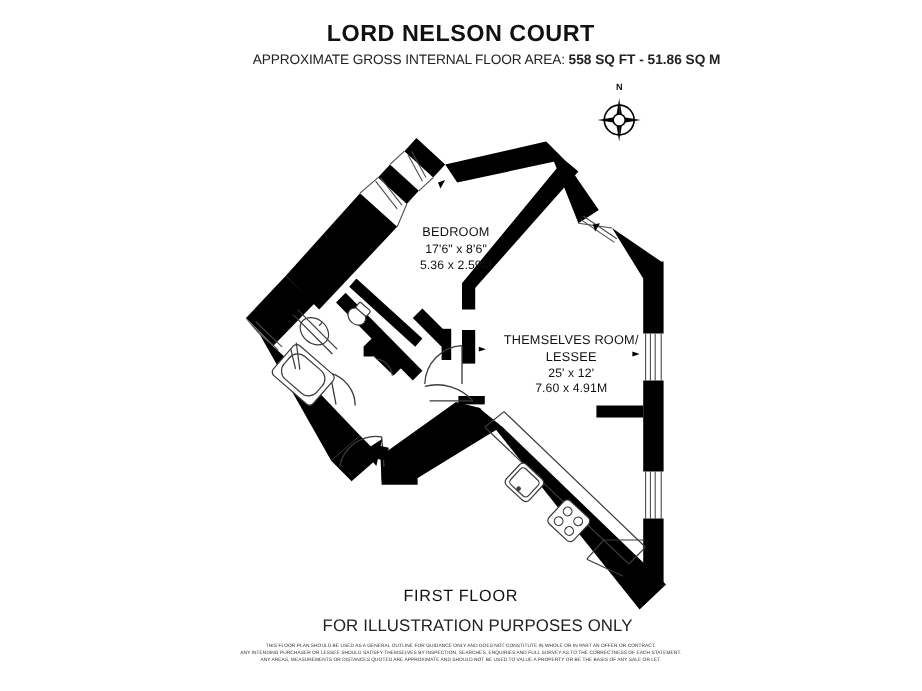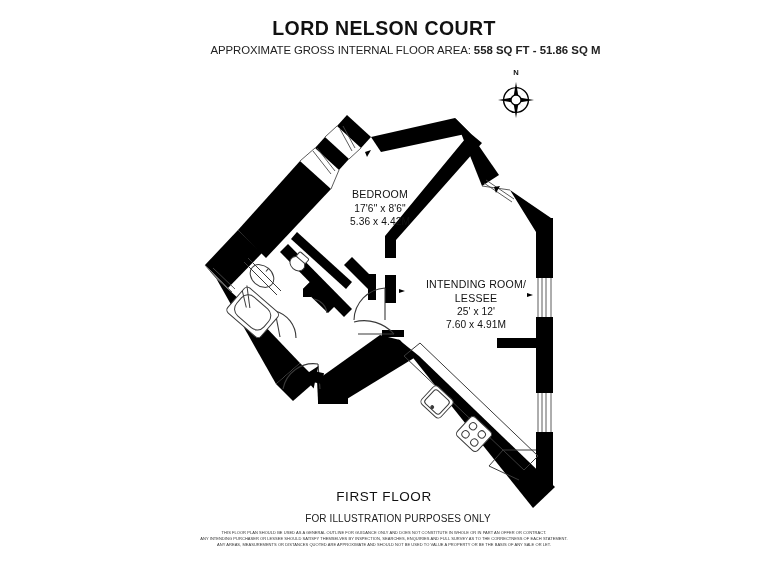--- a/index.html
+++ b/index.html
@@ -57,21 +57,21 @@
     width: 768px;
     text-align: center;
   }
   .floor-label {
     font-size: 13.5px;
     letter-spacing: 0.6px;
     color: #111;
   }
   .illus-label {
     margin-top: 9px;
-    font-size: 10px;
+    font-size: 14px;
     letter-spacing: 0.1px;
     color: #222;
     padding-left: 28px;
   }
   .disclaimer {
     margin-top: 6px;
     font-size: 4.0px;
     line-height: 1.55;
     letter-spacing: 0.05px;
     color: #333;
@@ -346,25 +346,25 @@
         <circle cx="468" cy="440" r="3.6"></circle>
         <circle cx="480" cy="440" r="3.6"></circle>
       </g>
     </g>
 
   </svg>
 
   <div class="room-label" id="label-bedroom">
     <div class="rm-name">BEDROOM</div>
     <div class="rm-dim">17'6" x 8'6"</div>
-    <div class="rm-dim">5.36 x 4.42M</div>
+    <div class="rm-dim">5.36 x 2.59M</div>
   </div>
 
   <div class="room-label" id="label-reception">
-    <div class="rm-name">INTENDING ROOM/</div>
+    <div class="rm-name">THEMSELVES ROOM/</div>
     <div class="rm-name">LESSEE</div>
     <div class="rm-dim">25' x 12'</div>
     <div class="rm-dim">7.60 x 4.91M</div>
   </div>
 
   <div class="footer">
     <div class="floor-label">FIRST FLOOR</div>
     <div class="illus-label">FOR ILLUSTRATION PURPOSES ONLY</div>
     <div class="disclaimer">
       <div>THIS FLOOR PLAN SHOULD BE USED AS A GENERAL OUTLINE FOR GUIDANCE ONLY AND DOES NOT CONSTITUTE IN WHOLE OR IN PART AN OFFER OR CONTRACT.</div>

